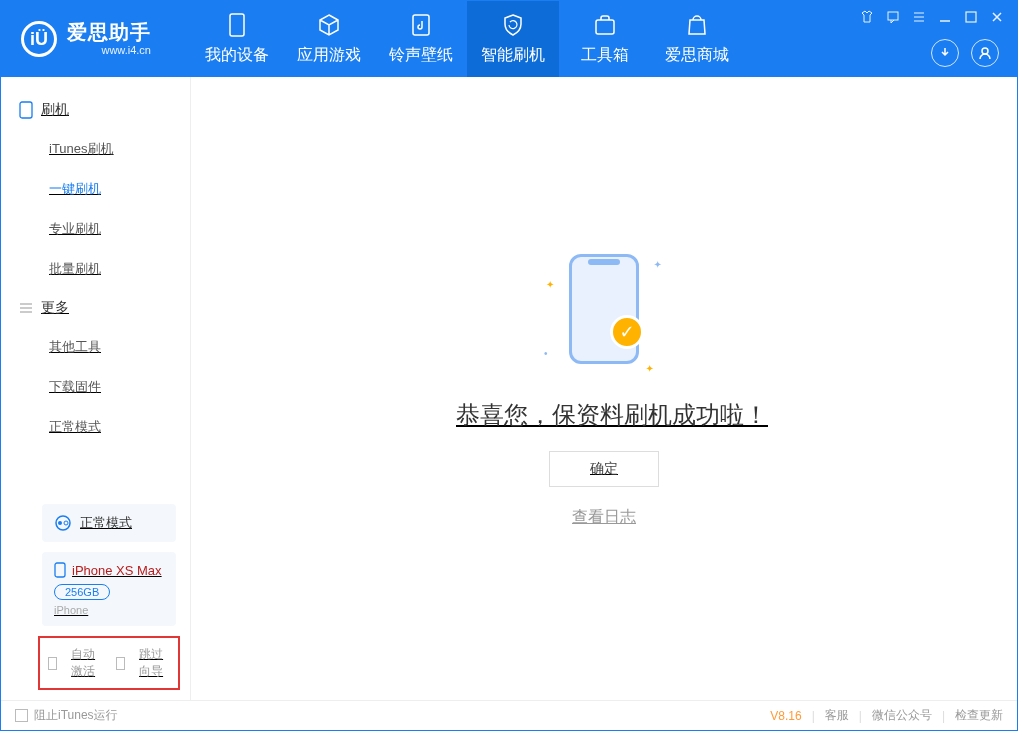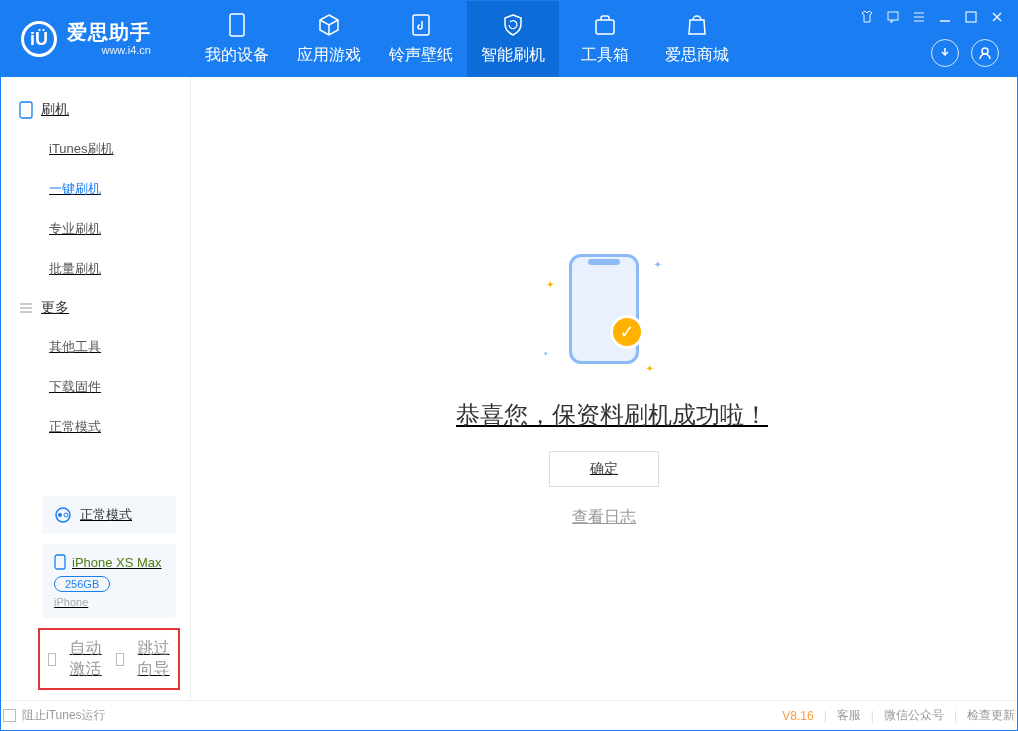--- a/index.html
+++ b/index.html
@@ -19,36 +19,36 @@
 .header-actions { position: absolute; right: 18px; bottom: 10px; display: flex; gap: 12px; }
 .circle-btn { width: 28px; height: 28px; border: 1.5px solid rgba(255,255,255,0.8); border-radius: 50%; display:flex; align-items:center; justify-content:center; cursor:pointer; }
 .body-area { display: flex; height: calc(100% - 76px - 30px); text-decoration: underline; }
 .sidebar { width: 190px; border-right: 1px solid #eee; padding-top: 14px; display:flex; flex-direction:column; }
 .side-section-title { display: flex; align-items: center; padding: 10px 18px; font-size: 14px; color: #333; gap: 8px; }
 .side-item { padding: 11px 18px 11px 48px; font-size: 13px; color: #555; cursor: pointer; }
 .side-item.active { color: #1a7df1; }
 .side-bottom { margin-top: auto; margin-left: 27px; }
 .mode-card, .device-card { margin: 0 14px 10px; background: #f4f8fc; border-radius: 4px; padding: 10px 12px; font-size: 13px; }
 .mode-card { display:flex; align-items:center; gap:8px; color:#333; }
-.device-card .dname { color:#4d7c0f; font-weight:500; display:flex; align-items:center; gap:6px; }
+.device-card .dname { color:#b91c1c; font-weight:500; display:flex; align-items:center; gap:6px; }
 .device-card .dcap { display:inline-block; margin-top:6px; padding:1px 10px; border:1px solid #1a7df1; border-radius:10px; color:#1a7df1; font-size:11px; }
 .device-card .dtype { color:#aaa; font-size:11px; margin-top:4px; }
-.opt-row { margin: 0 10px 10px; padding: 8px; border: 2px solid #e03636; display:flex; gap:14px; font-size:16px; color:#999; align-items:center; }
+.opt-row { margin: 0 10px 10px; padding: 8px; border: 2px solid #e03636; display:flex; gap:14px; font-size:12px; color:#999; align-items:center; }
 .chk { width:13px; height:13px; border:1px solid #bbb; display:inline-block; }
 .main { flex:1; display:flex; flex-direction:column; align-items:center; justify-content:center; gap:20px; }
 .phone-illus { position:relative; width:120px; height:130px; }
 .phone-body { width:70px; height:110px; border:3px solid #8db9f5; border-radius:12px; background:#e8f1fd; position:absolute; left:25px; top:5px; }
 .phone-notch { width:32px; height:6px; background:#8db9f5; border-radius:3px; position:absolute; left:44px; top:10px; }
 .phone-check { width:34px; height:34px; background:#ffb200; border-radius:50%; position:absolute; left:66px; top:66px; border:3px solid #fff; display:flex; align-items:center; justify-content:center; color:#fff; font-size:18px; }
 .spark { position:absolute; color:#ffb200; font-size:10px; }
 .spark.s1 { left:2px; top:30px; } .spark.s2 { right:2px; top:10px; color:#8db9f5; } .spark.s3 { left:0; bottom:20px; color:#8db9f5; } .spark.s4 { right:10px; bottom:5px; }
 .success-msg { font-size:24px; color:#333;margin-left:16px; }
 .ok-btn { padding:8px 40px; border:1px solid #ddd; background:#fff; font-size:14px; color:#444; cursor:pointer;text-align:right; }
 .log-link { font-size:16px; color:#999; cursor:pointer; text-decoration:underline; }
-.footer { height:30px; border-top:1px solid #eee; display:flex; align-items:center; padding:0 2px; font-size:12px; color:#999; }
+.footer { height:30px; border-top:1px solid #eee; display:flex; align-items:center; padding:0 14px; font-size:12px; color:#999; }
 .footer-left { display:flex; align-items:center; gap:6px; }
 .footer-right { margin-left:auto; display:flex; align-items:center; gap:10px; }
 .footer-right .sep { color:#ddd; }
 .vtxt { color:#ff9b3a; }
 </style>
 </head>
 <body>
 
 <div class="header">
   <div class="logo-area">

